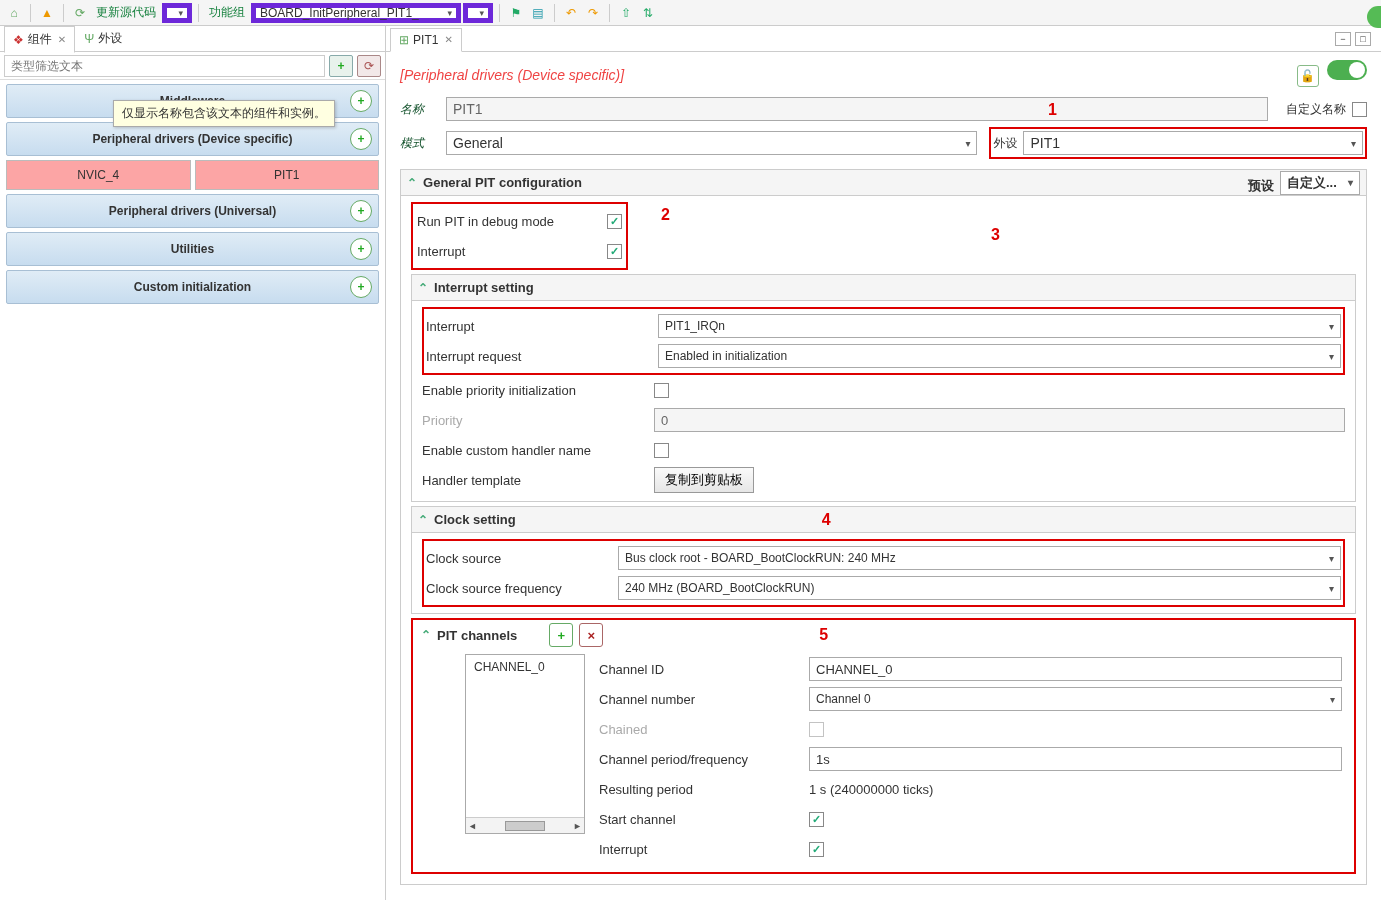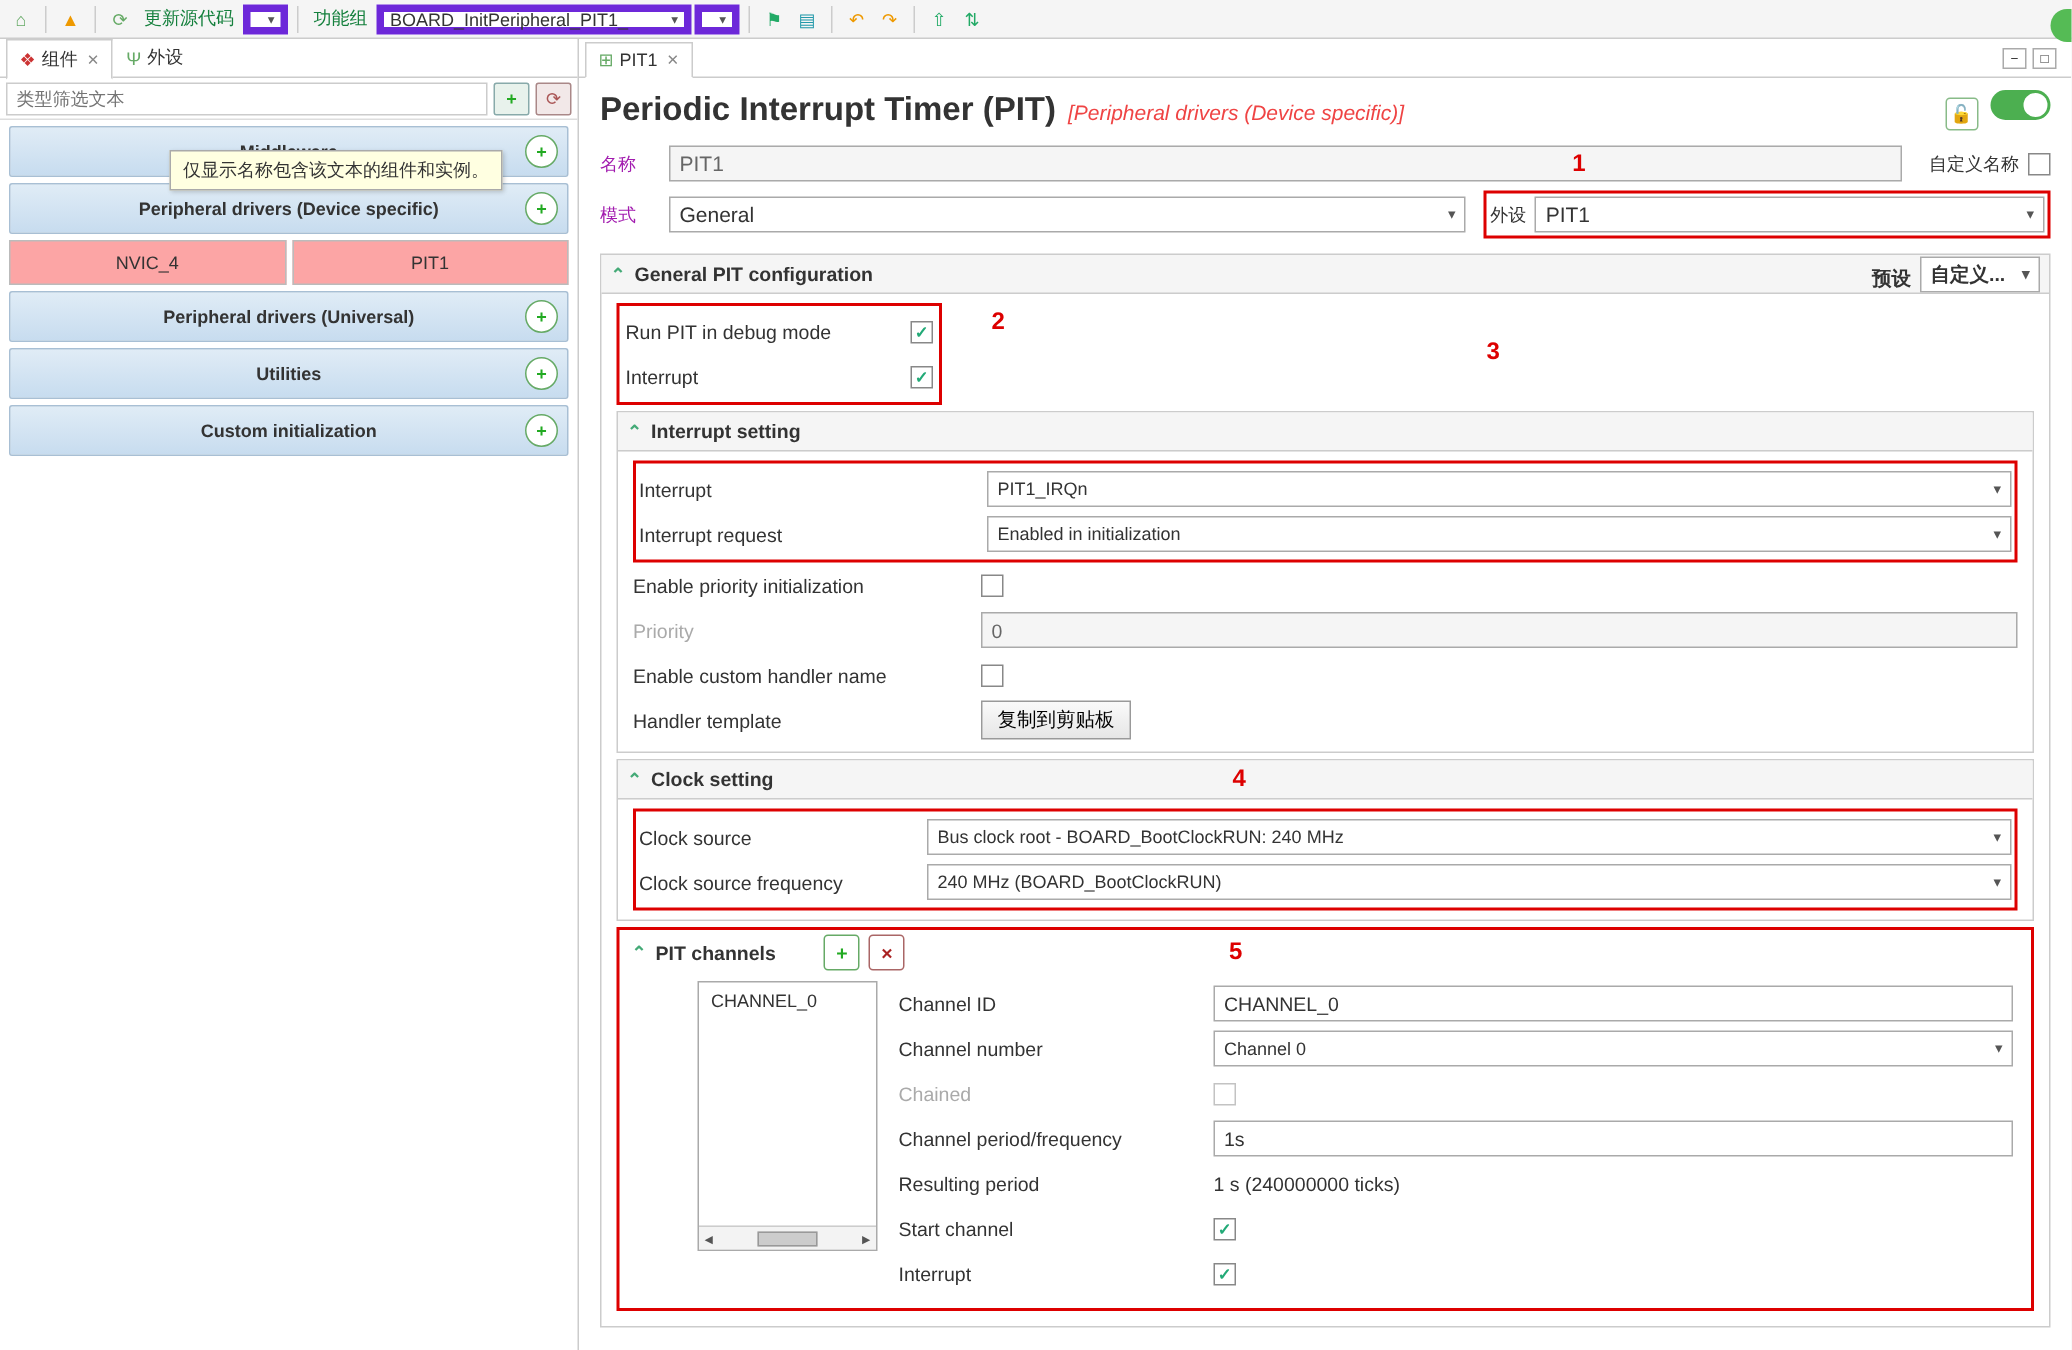--- a/index.html
+++ b/index.html
@@ -46,21 +46,21 @@
 
 .title-row { display: flex; align-items: baseline; gap: 8px; margin-bottom: 10px; }
 .title-row h1 { font-size: 22px; font-weight: bold; color: #333; }
 .title-row .sub { font-style: italic; color: #ef4444; font-size: 14px; }
 .title-row .spacer { flex: 1; }
 .lock-ico { width: 22px; height: 22px; border: 1px solid #8b8; border-radius: 3px; display: flex; align-items: center; justify-content: center; color: #2a2; cursor: pointer; }
 .toggle { width: 40px; height: 20px; border-radius: 10px; background: #4caf50; position: relative; cursor: pointer; }
 .toggle::after { content: ""; position: absolute; right: 2px; top: 2px; width: 16px; height: 16px; background: #fff; border-radius: 8px; }
 
 .form-row { display: flex; align-items: center; gap: 6px; margin-bottom: 6px; }
-.form-row .lab { width: 40px; color: #a21caf; }
+.form-row .lab { width: 40px; color: #14532d; font-style: italic; }
 .form-field { flex: 1; height: 24px; border: 1px solid #aaa; padding: 0 6px; font-size: 13px; background: #fff; display: flex; align-items: center; }
 .form-field.ro { background: #f5f5f5; color: #666; }
 .form-select { flex: 1; height: 24px; border: 1px solid #aaa; padding: 0 6px; position: relative; display: flex; align-items: center; background: #fff; }
 .form-select::after { content: "▾"; position: absolute; right: 6px; font-size: 10px; color: #555; }
 .big { font-size: 14px; }
 .redbox1 { border: 2px solid #d00; padding: 2px; display: flex; align-items: center; gap: 6px; flex: 1; }
 .red-num { color: #d00; font-weight: bold; font-size: 16px; position: absolute; }
 
 .section { margin-top: 10px; border: 1px solid #ccc; background: #fff; }
 .sec-head { background: #f5f5f5; border-bottom: 1px solid #ccc; height: 26px; display: flex; align-items: center; padding: 0 6px; font-weight: bold; gap: 6px; font-size: 13px; }
@@ -206,21 +206,20 @@
           </div>
         </div>
         <div class="win-btns">
           <span class="win-btn">−</span>
           <span class="win-btn">□</span>
         </div>
       </div>
 
       <div class="content" style="position:relative">
         <div class="title-row">
-          <h1>Periodic Interrupt Timer (PIT)</h1>
           <span class="sub">[Peripheral drivers (Device specific)]</span>
           <span class="spacer"></span>
           <span class="lock-ico">🔓</span>
           <span class="toggle"></span>
         </div>
 
         <div class="form-row" style="position:relative">
           <span class="lab">名称</span>
           <span class="form-field ro big" style="flex:1">
               <span>PIT1</span>

